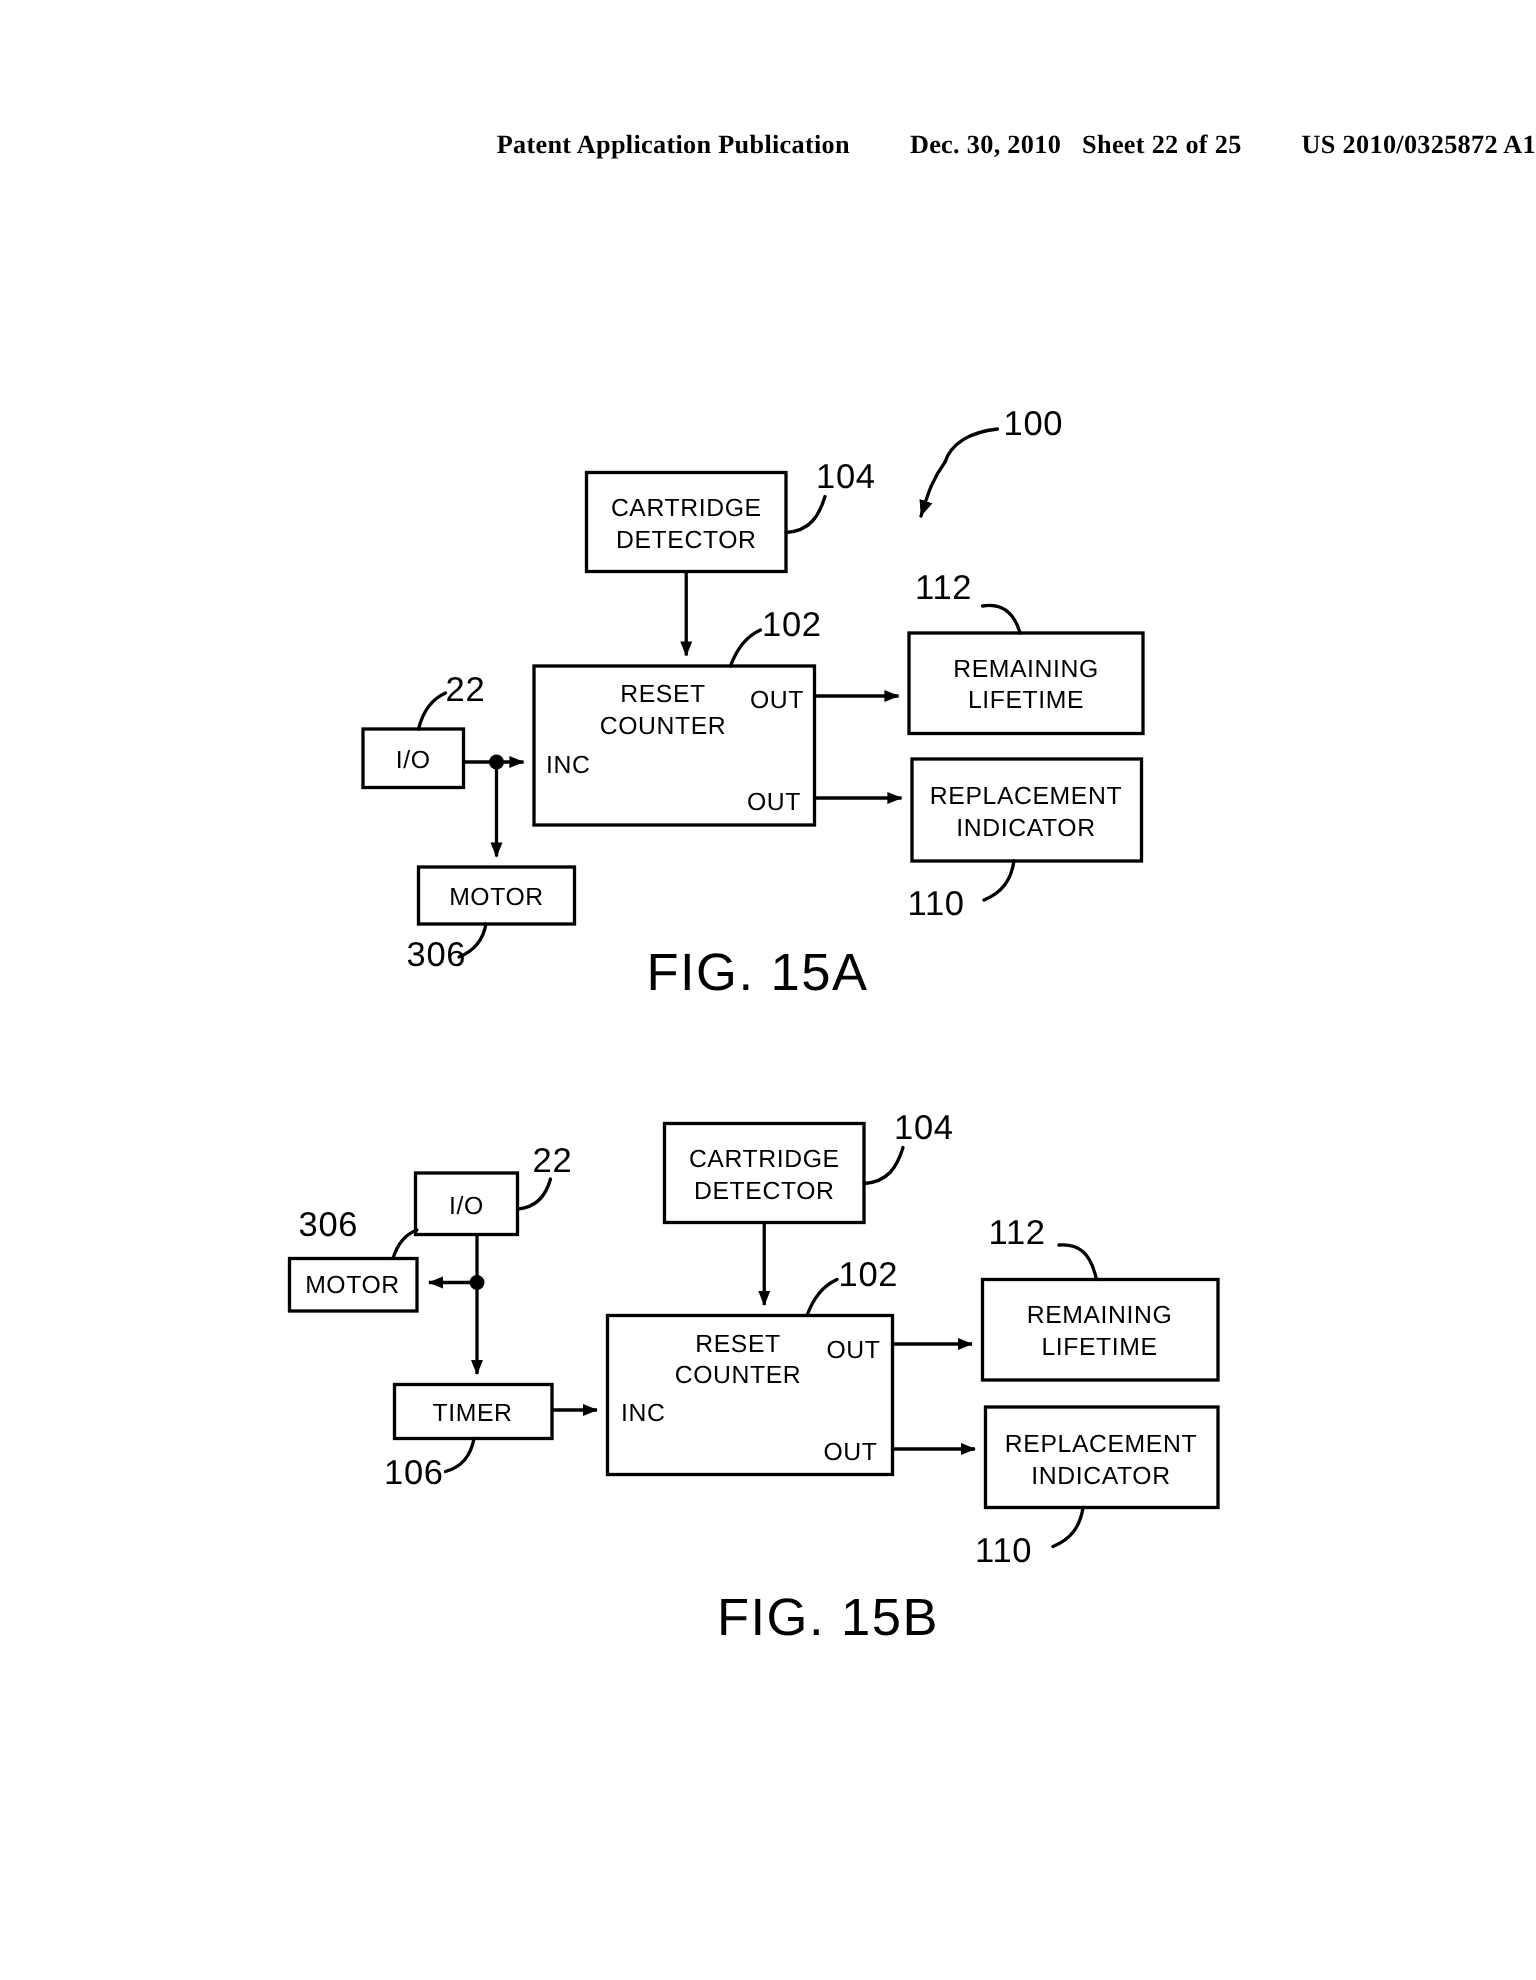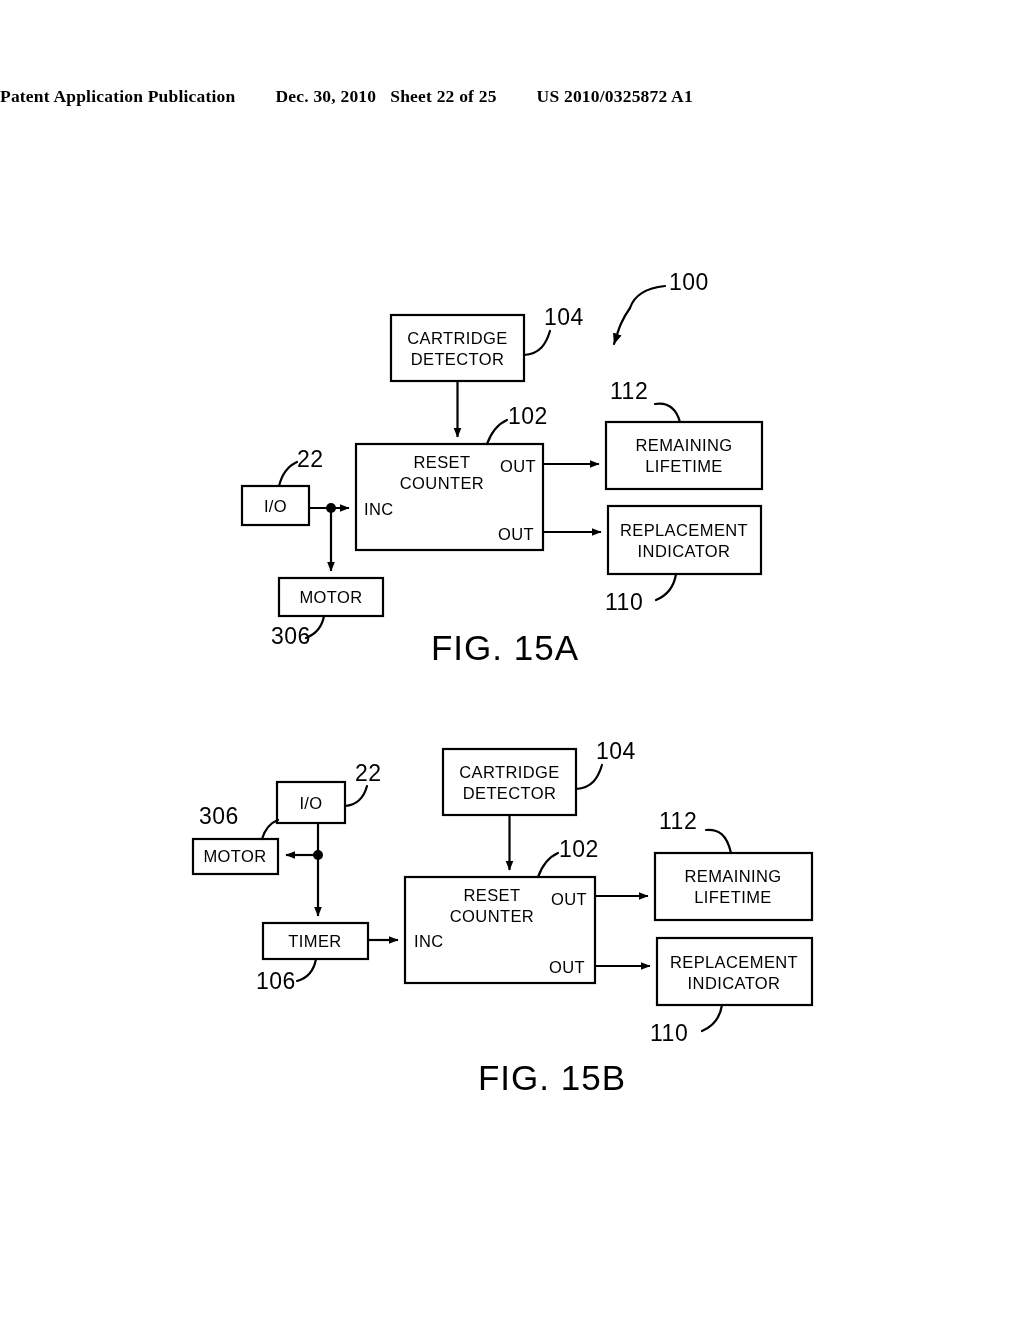--- a/index.html
+++ b/index.html
@@ -21,21 +21,21 @@
     left: 0; top: 0;
     width: 1024px;
     height: 1320px;
   }
   
   .pub-header {
     position: absolute;
     left: 0;
     top: 86px;
     width: 1024px;
-    text-align: left;
+    text-align: right;
     font-family: "Liberation Serif", serif;
     font-weight: bold;
     font-size: 17.5px;
     letter-spacing: 0.2px;
     white-space: nowrap;
   }
   .pub-header span { display: inline-block; vertical-align: baseline; }
   .hdr-gap-1 { width: 40px; }
   .hdr-gap-2 { width: 14px; }
   .hdr-gap-3 { width: 40px; }

